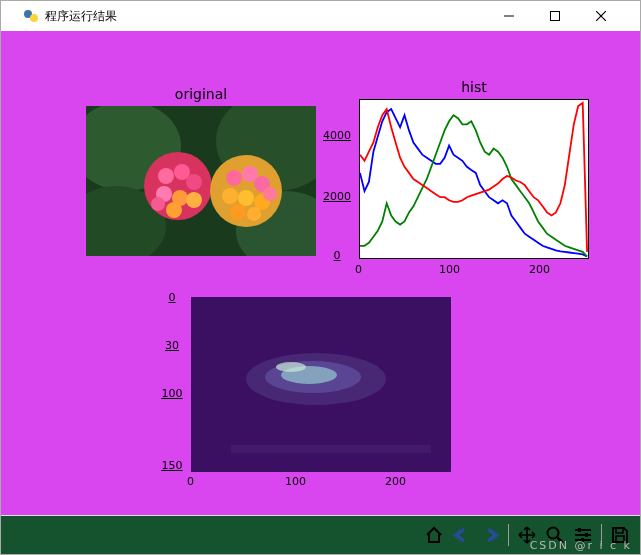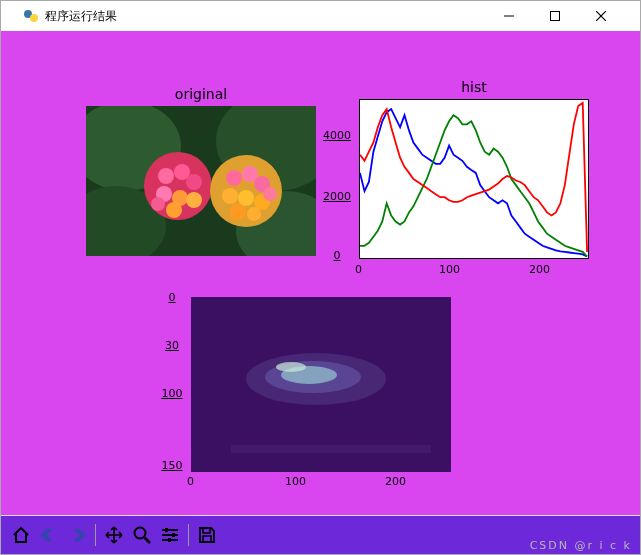--- a/index.html
+++ b/index.html
@@ -7,21 +7,21 @@
   .titlebar{height:30px;background:#fff;display:flex;align-items:center;padding:0 16px;}
   .titlebar .appicon{width:16px;height:16px;margin:0 6px;display:flex;align-items:center;justify-content:center;}
   .titlebar .title{flex:0 0 auto;font-size:12px;}
   .titlebar .spacer{flex:1;}
   .winbtn{width:46px;height:30px;display:flex;align-items:center;justify-content:center;}
   .winbtn svg{pointer-events:none;}
   .canvas-area{flex:1;position:relative;background:#d946ef;}
   .subplot-title{position:absolute;font-size:14px;text-align:center;}
   .tick{position:absolute;font-size:11px;color:#000;}
   .tick.y{text-align:center;text-decoration:underline;}
-  .toolbar{height:38px;background:#6d28d9;border-top:1px solid #ddd;display:flex;align-items:center;padding:0 6px;gap:0;}
+  .toolbar{height:38px;background:#14532d;border-top:1px solid #ddd;display:flex;align-items:center;padding:0 6px;gap:0;justify-content:flex-end;}
   .tbtn{width:28px;height:28px;display:flex;align-items:center;justify-content:center;border-radius:3px;}
   .tsep{width:1px;height:22px;background:#9a9a9a;margin:0 4px;}
   .watermark{position:absolute;right:8px;bottom:2px;font-size:11px;color:#b8b8b8;letter-spacing:2px;}
   .axes-box{position:absolute;border:1px solid #000;box-sizing:border-box;background:#fff;}
   .img-flower{position:absolute;overflow:hidden;}
 </style>
 </head>
 <body>
 
 <div class="window">

